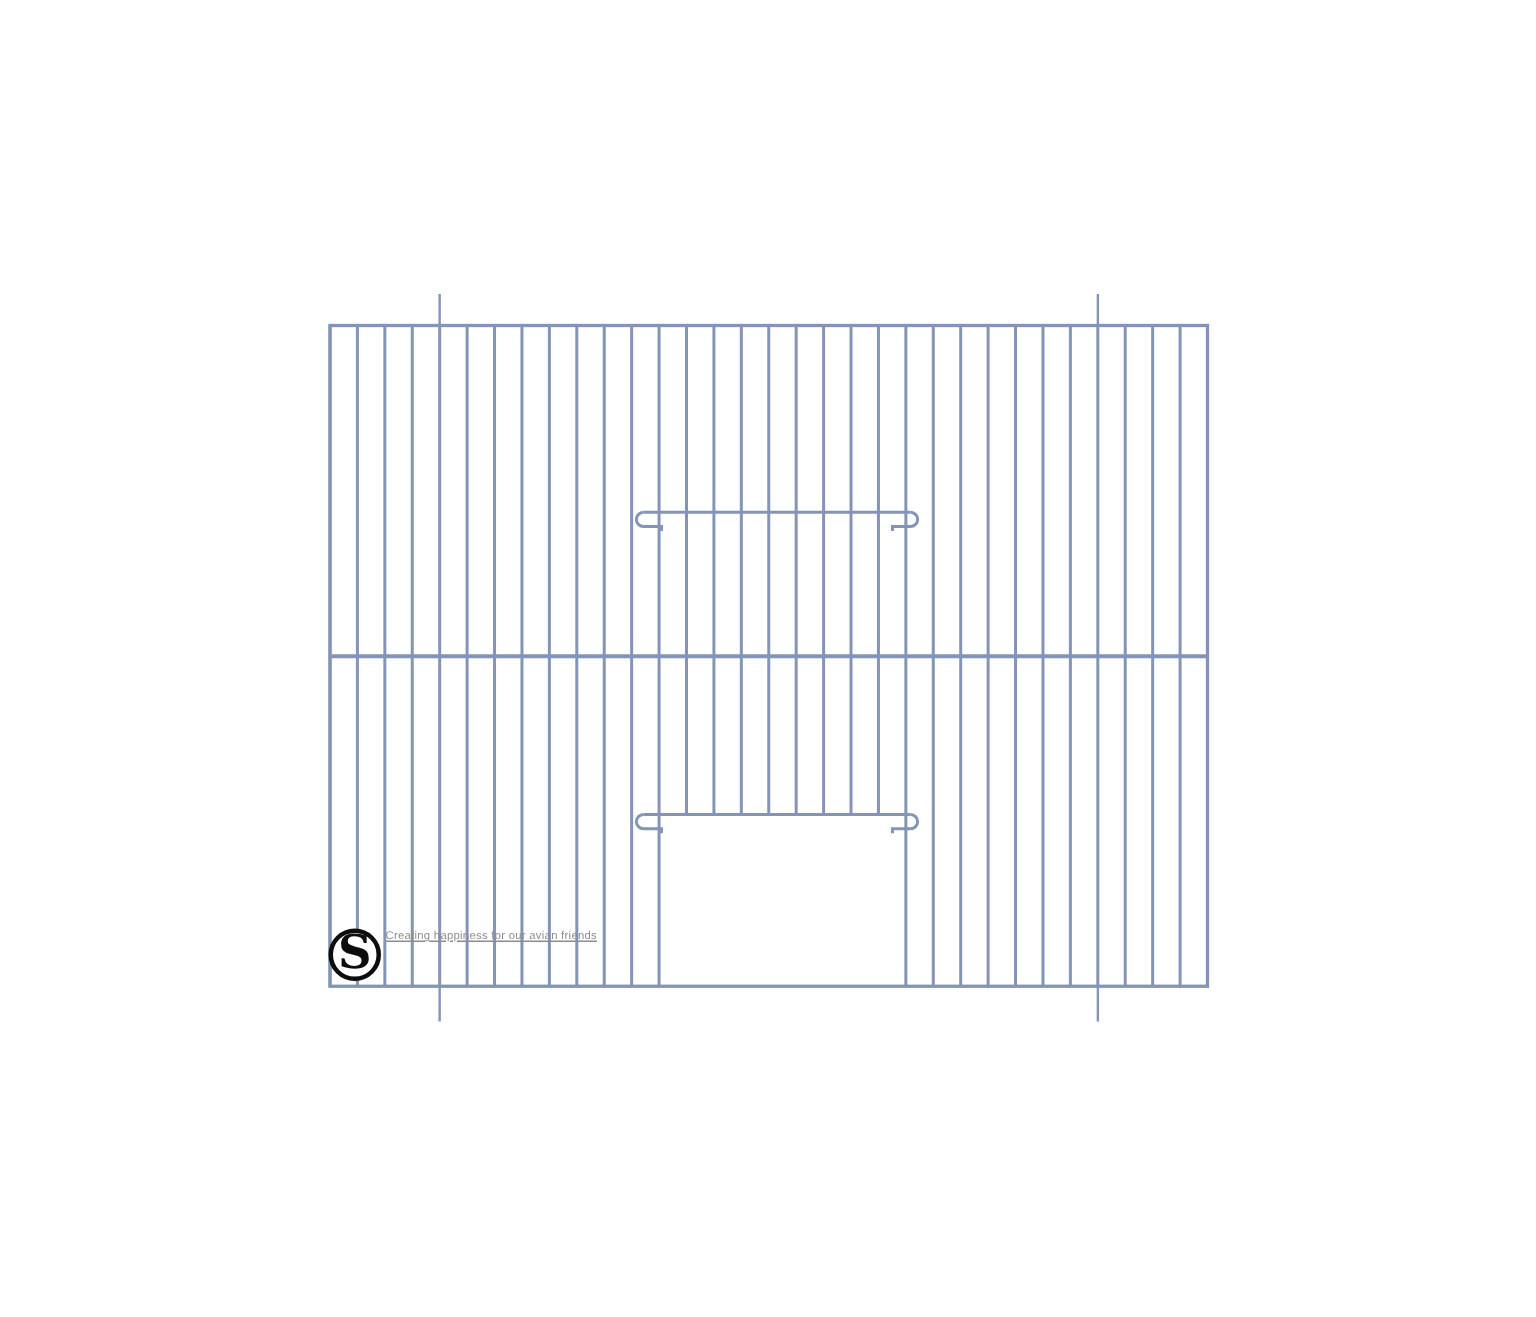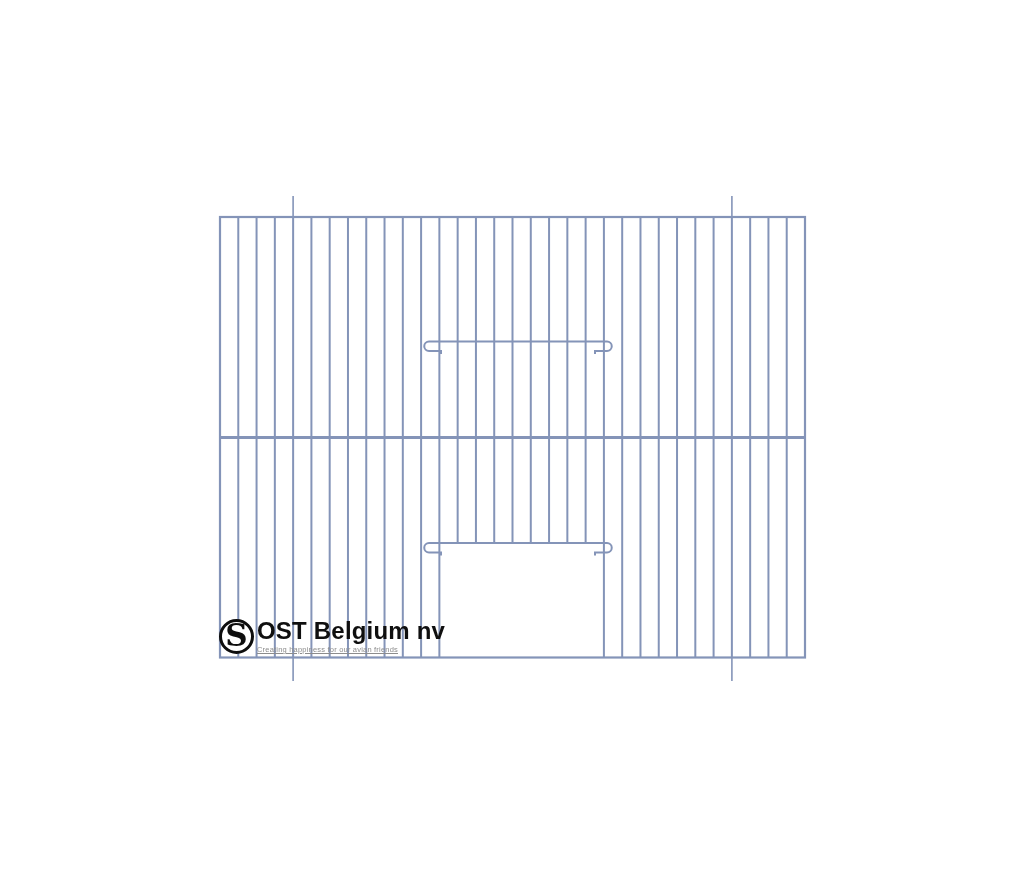--- a/index.html
+++ b/index.html
@@ -121,17 +121,16 @@
       <line x1="293.1" y1="657.5" x2="293.1" y2="681" stroke="#8494B8" stroke-width="1.6"></line>
       <line x1="731.9" y1="196" x2="731.9" y2="217" stroke="#8494B8" stroke-width="1.6"></line>
       <line x1="731.9" y1="657.5" x2="731.9" y2="681" stroke="#8494B8" stroke-width="1.6"></line>
     </svg>
 
   <div class="logo">
     <div class="logo-mark">
       <span class="logo-monogram">S</span>
     </div>
     <div class="logo-text">
-      <div class="brand-name">OST Belgium nv</div>
       <div class="brand-tagline">Creating happiness for our avian friends</div>
     </div>
   </div>
 </div>
 
 </body></html>

